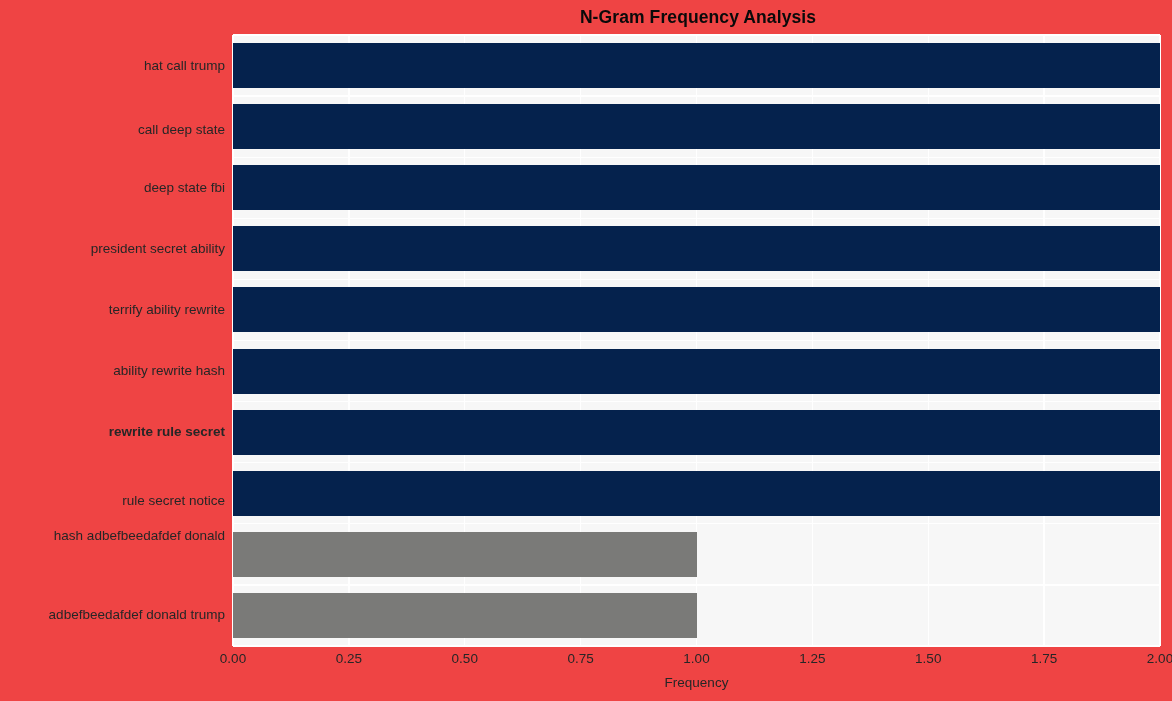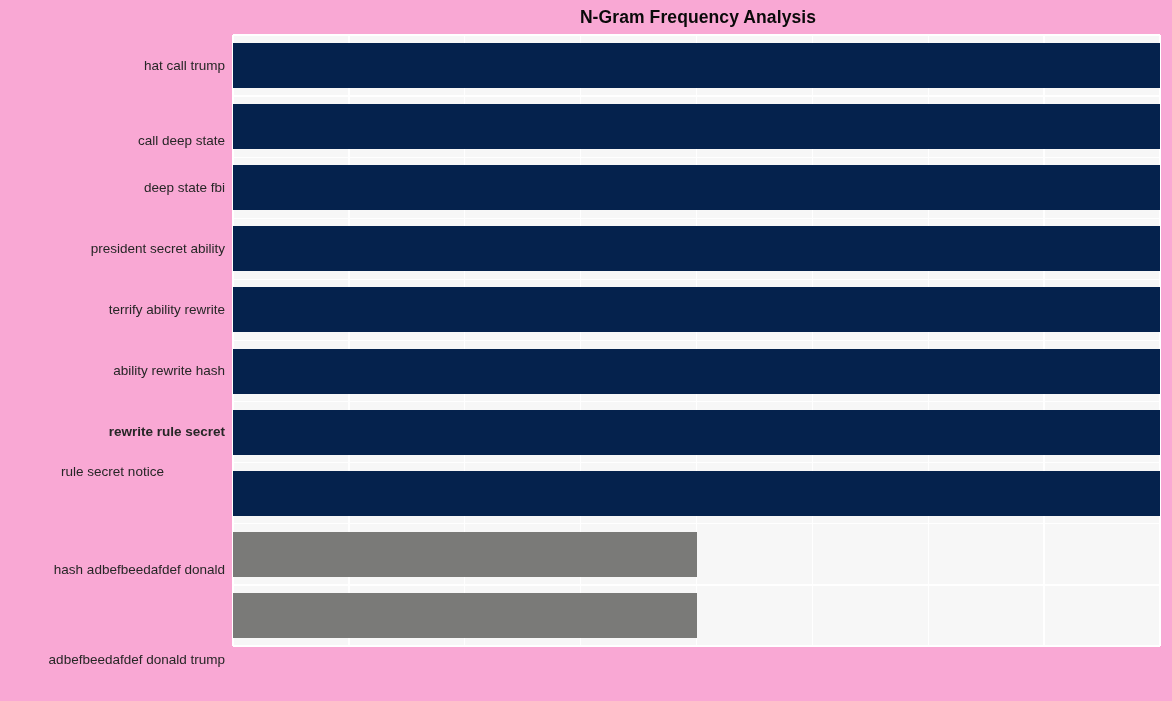--- a/index.html
+++ b/index.html
@@ -10,21 +10,21 @@
   body {
     width: 1172px;
     height: 701px;
     font-family: "Liberation Sans", sans-serif;
     overflow: hidden;
   }
   #figure {
     position: relative;
     width: 1172px;
     height: 701px;
-    background: #f9a8d4;
+    background: #ef4444;
   }
   #chart-title {
     position: absolute;
     left: 0;
     top: 7px;
     width: 1396px;
     text-align: center;
     font-size: 17.5px;
     font-weight: bold;
     color: #0a0a0a;
@@ -144,26 +144,38 @@
         <div class="bar" style="top: 313.55px; width: 927px; background: rgb(5, 34, 77);"></div>
         <div class="bar" style="top: 374.65px; width: 927px; background: rgb(5, 34, 77);"></div>
         <div class="bar" style="top: 435.75px; width: 927px; background: rgb(5, 34, 77);"></div>
         <div class="bar" style="top: 496.85px; width: 463.5px; background: rgb(122, 122, 120);"></div>
         <div class="bar" style="top: 557.95px; width: 463.5px; background: rgb(122, 122, 120);"></div>
       </div>
   </div>
 
   <div id="y-labels">
       <div class="y-tick-label" style="top: 23.55px; color: rgb(38, 38, 38);">hat call trump</div>
-      <div class="y-tick-label" style="top: 99px; color: rgb(38, 38, 38);">call deep state</div>
+      <div class="y-tick-label" style="top: 88px; color: rgb(38, 38, 38);">call deep state</div>
       <div class="y-tick-label" style="top: 145.75px; color: rgb(38, 38, 38); margin-left: 24px;">deep state fbi</div>
       <div class="y-tick-label" style="top: 206.85px; color: rgb(38, 38, 38);">president secret ability</div>
       <div class="y-tick-label" style="top: 267.95px; color: rgb(38, 38, 38);">terrify ability rewrite</div>
       <div class="y-tick-label" style="top: 329.05px; color: rgb(38, 38, 38);">ability rewrite hash</div>
       <div class="y-tick-label" style="top: 390.15px; color: rgb(38, 38, 38); font-weight: bold;">rewrite rule secret</div>
-      <div class="y-tick-label" style="top: 430px; color: rgb(38, 38, 38); text-align: center;">rule secret notice</div>
-      <div class="y-tick-label" style="top: 528px; color: rgb(38, 38, 38);">hash adbefbeedafdef donald</div>
-      <div class="y-tick-label" style="top: 573.45px; color: rgb(38, 38, 38); margin-top: 45px;">adbefbeedafdef donald trump</div>
+      <div class="y-tick-label" style="top: 459px; color: rgb(38, 38, 38);">rule secret notice</div>
+      <div class="y-tick-label" style="top: 494px; color: rgb(38, 38, 38);">hash adbefbeedafdef donald</div>
+      <div class="y-tick-label" style="top: 573.45px; color: rgb(38, 38, 38);">adbefbeedafdef donald trump</div>
     </div>
 
+  <div id="x-labels">
+      <div class="x-tick-label" style="left: 233px; color: rgb(38, 38, 38);">0.00</div>
+      <div class="x-tick-label" style="left: 348.875px; color: rgb(38, 38, 38);">0.25</div>
+      <div class="x-tick-label" style="left: 464.75px; color: rgb(38, 38, 38);">0.50</div>
+      <div class="x-tick-label" style="left: 580.625px; color: rgb(38, 38, 38);">0.75</div>
+      <div class="x-tick-label" style="left: 696.5px; color: rgb(38, 38, 38);">1.00</div>
+      <div class="x-tick-label" style="left: 812.375px; color: rgb(38, 38, 38);">1.25</div>
+      <div class="x-tick-label" style="left: 928.25px; color: rgb(38, 38, 38);">1.50</div>
+      <div class="x-tick-label" style="left: 1044.12px; color: rgb(38, 38, 38);">1.75</div>
+      <div class="x-tick-label" style="left: 1160px; color: rgb(38, 38, 38);">2.00</div>
+    </div>
 
+  <div id="x-axis-title">Frequency</div>
 
 </div>
 
 </body></html>

